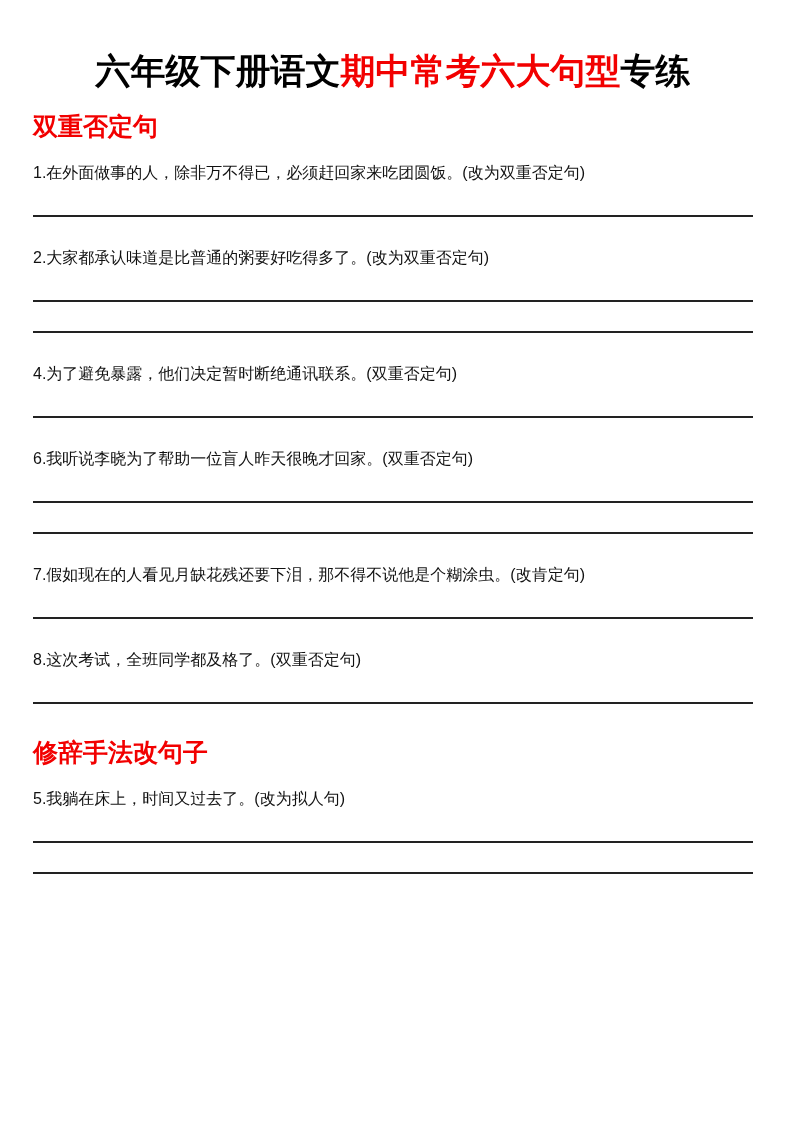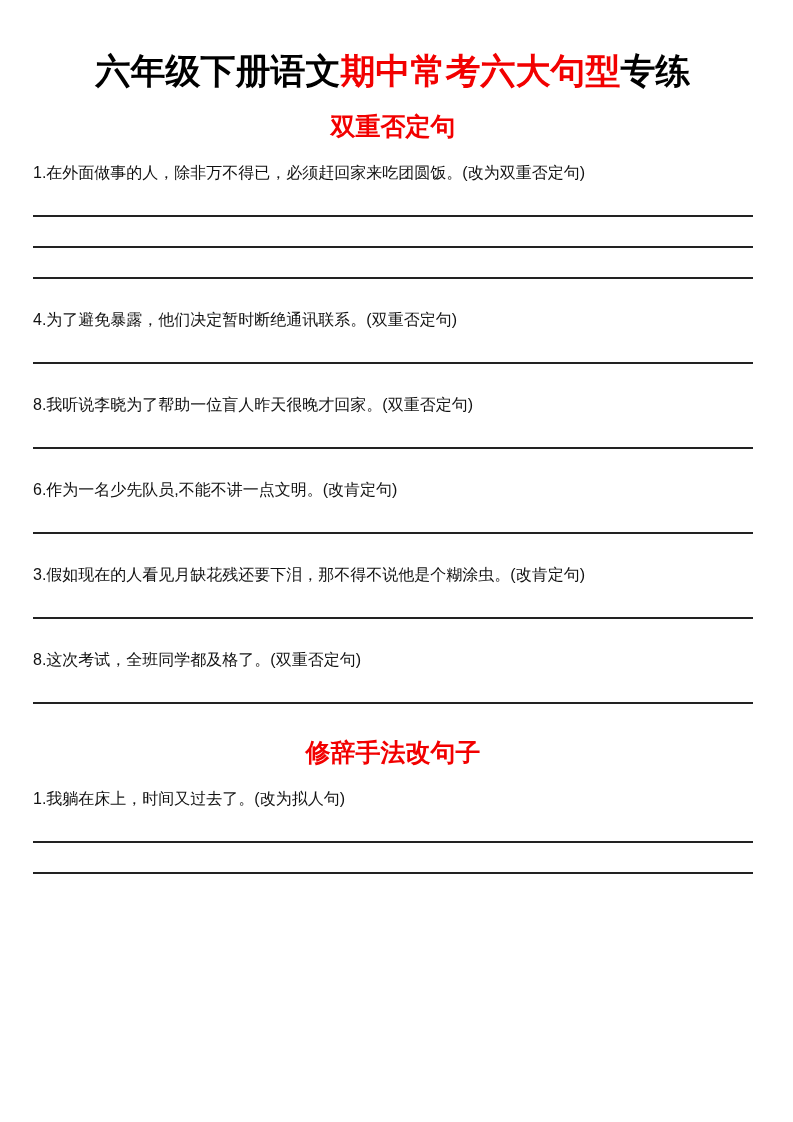--- a/index.html
+++ b/index.html
@@ -26,21 +26,20 @@
     text-align: center;
     color: #000000;
     white-space: nowrap;
   }
   .red { color: var(--accent); }
   .section-heading {
     margin: 17px 0 0 0;
     font-size: 25px;
     line-height: 30px;
     font-weight: bold;
-    text-align: center;
     color: var(--accent);
   }
   #sections .section-heading:not(:first-child) { margin-top: 33px; }
   .question {
     margin: 28px 0 0 0;
     font-size: 16px;
     line-height: 26px;
     color: var(--text);
   }
   .question.first { margin-top: 19px; }
@@ -59,30 +58,30 @@
 </style>
 </head>
 <body>
 
 <div class="page">
   <h1 class="title"><span>六年级下册语文</span><span class="red">期中常考六大句型</span><span>专练</span></h1>
   <div id="sections">
       <h2 class="section-heading">双重否定句</h2>
       <p class="question first"><span>1.在外面做事的人，除非万不得已，必须赶回家来吃团圆饭。(改为双重否定句)</span></p>
       <div class="answer-line"></div>
+      <p class="question"><span>2.大家都承认味道是比普通的粥要好吃得多了。(改为双重否定句)</span></p>
       <div class="answer-line"></div>
       <div class="answer-line"></div>
       <p class="question"><span>4.为了避免暴露，他们决定暂时断绝通讯联系。(双重否定句)</span></p>
       <div class="answer-line"></div>
-      <p class="question"><span>8.我听说李晓为了帮助一位盲人昨天很晚才回家。(双重否定句)</span></p>
+      <p class="question"><span>6.我听说李晓为了帮助一位盲人昨天很晚才回家。(双重否定句)</span></p>
       <div class="answer-line"></div>
-      <p class="question"><span>6.作为一名少先队员,不能不讲一点文明。(改肯定句)</span></p>
       <div class="answer-line"></div>
-      <p class="question"><span>3.假如现在的人看见月缺花残还要下泪，那不得不说他是个糊涂虫。(改肯定句)</span></p>
+      <p class="question"><span>7.假如现在的人看见月缺花残还要下泪，那不得不说他是个糊涂虫。(改肯定句)</span></p>
       <div class="answer-line"></div>
       <p class="question"><span>8.这次考试，全班同学都及格了。(双重否定句)</span></p>
       <div class="answer-line"></div>
       <h2 class="section-heading">修辞手法改句子</h2>
-      <p class="question first"><span>1.我躺在床上，时间又过去了。(改为拟人句)</span></p>
+      <p class="question first"><span>5.我躺在床上，时间又过去了。(改为拟人句)</span></p>
       <div class="answer-line"></div>
       <div class="answer-line"></div>
     </div>
 </div>
 
 </body></html>

